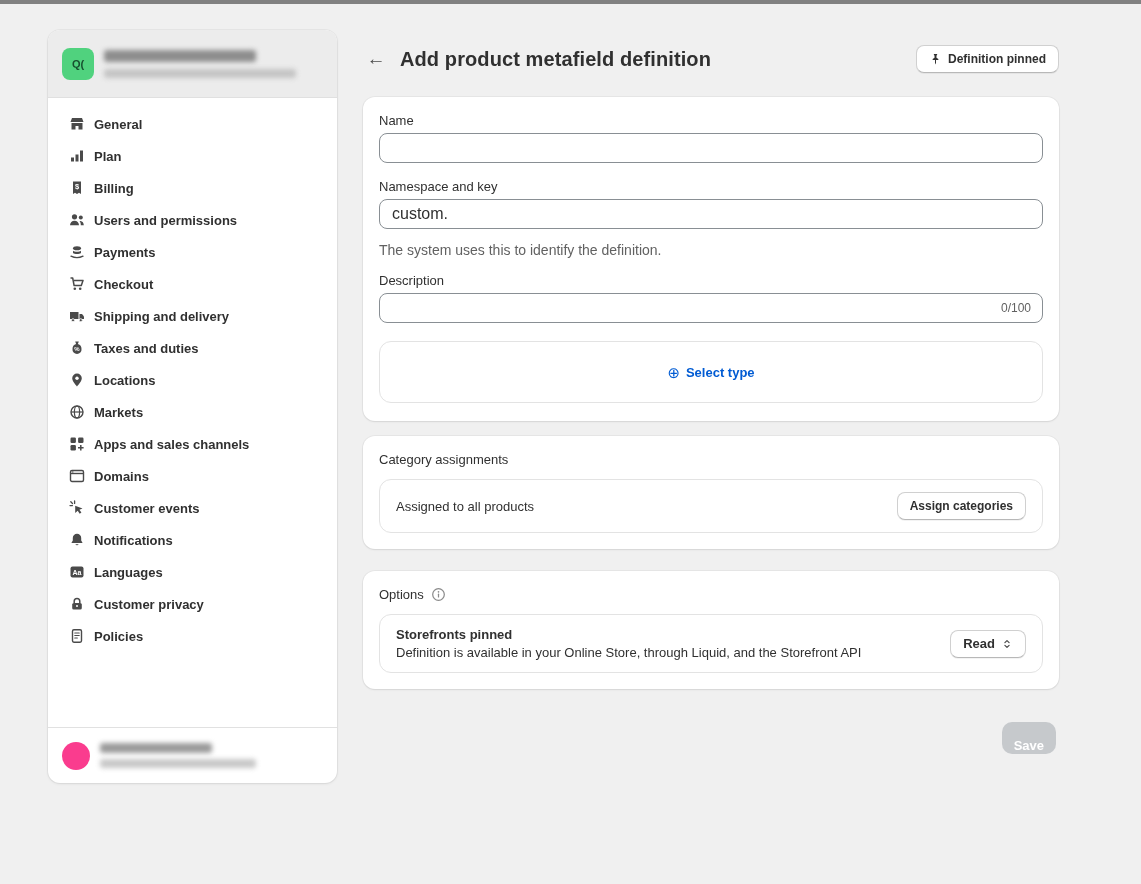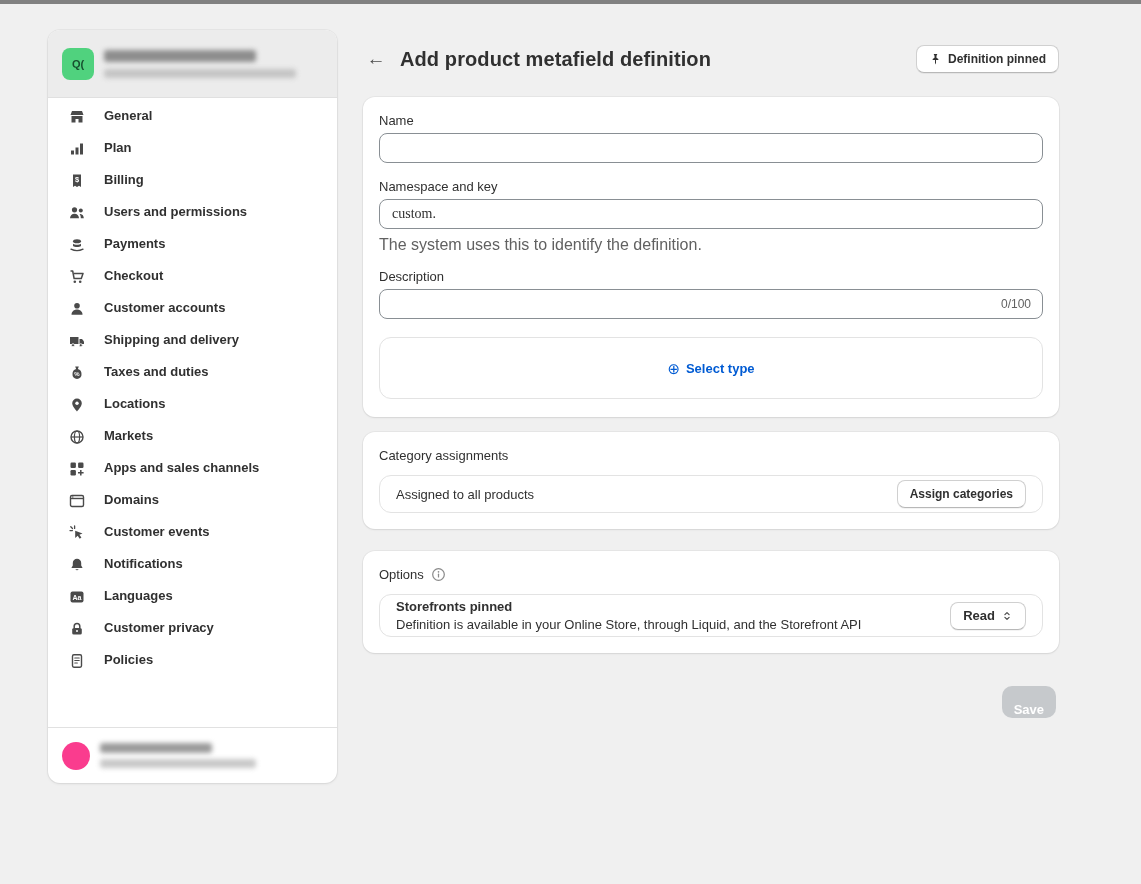--- a/index.html
+++ b/index.html
@@ -20,21 +20,21 @@
     border-radius:12px;box-shadow:0 0 0 1px rgba(0,0,0,.04),0 1px 3px rgba(0,0,0,.08);
     display:flex;flex-direction:column;overflow:hidden}
   .store-header{height:68px;background:#ececec;border-bottom:1px solid #e0e0e0;
     display:flex;align-items:center;gap:10px;padding:0 14px;flex:0 0 auto}
   .store-avatar{width:32px;height:32px;border-radius:8px;background:var(--avatar-green);
     display:flex;align-items:center;justify-content:center;font-size:11px;font-weight:700;color:#174f2f;flex:0 0 auto}
   .redact{border-radius:3px;filter:blur(2.5px)}
   .store-name-bar{width:152px;height:12px;background:#8d8d8d;margin-bottom:7px}
   .store-url-bar{width:192px;height:9px;background:#c4c4c4}
   .nav{padding:10px 12px 0;flex:1 1 auto}
-  .nav-item{height:32px;display:flex;gap:19px;padding:0 8px;border-radius:8px;cursor:pointer}
+  .nav-item{height:32px;display:flex;align-items:center;gap:9px;padding:0 8px;border-radius:8px;cursor:pointer}
   .nav-item.active{background:var(--active-item-bg)}
   .nav-ic{width:17px;height:17px;flex:0 0 17px;color:#4a4a4a;display:flex;align-items:center;justify-content:center}
   .nav-ic svg{width:16px;height:16px;display:block}
   .nav-label{font-size:13px;font-weight:600;color:var(--text-primary);white-space:nowrap}
   .side-footer{flex:0 0 auto;border-top:1px solid #e1e1e1;height:56px;display:flex;align-items:center;gap:10px;padding:0 14px}
   .user-avatar{width:28px;height:28px;border-radius:50%;background:var(--avatar-pink);flex:0 0 auto}
   .user-name-bar{width:112px;height:10px;background:#9a9a9a;margin-bottom:6px}
   .user-email-bar{width:156px;height:9px;background:#c8c8c8}
 
   
@@ -47,35 +47,35 @@
   .white-btn{background:#fff;border:1px solid #d0d0d0;border-bottom-color:#b8b8b8;border-radius:8px;height:28px;
     padding:0 12px;font-family:inherit;font-size:12px;font-weight:600;color:var(--text-primary);
     display:inline-flex;align-items:center;gap:6px;cursor:pointer;box-shadow:0 1px 0 rgba(26,26,26,.05)}
   .white-btn svg{display:block}
 
   .card{background:var(--card-bg);border-radius:12px;box-shadow:0 0 0 1px rgba(0,0,0,.04),0 1px 2px rgba(0,0,0,.08);padding:16px}
   .card-1{margin-top:23px;padding-bottom:18px}
   .field-label{font-size:13px;color:var(--text-primary);margin-bottom:5px}
   .input-wrap{position:relative}
   .text-input{width:100%;height:30px;border:1px solid var(--input-border);border-radius:8px;
-    font-family:Liberation Serif, serif;font-size:14px;color:var(--text-primary);padding:0 12px;background:#fff;outline:none}
+    font-family:Liberation Sans, sans-serif;font-size:16px;color:var(--text-primary);padding:0 12px;background:#fff;outline:none}
   .char-counter{position:absolute;right:12px;top:50%;transform:translateY(-50%);font-size:12px;color:var(--text-secondary)}
-  .help-text{font-size:16px;color:var(--text-secondary);margin-top:7px}
+  .help-text{font-size:14px;color:var(--text-secondary);margin-top:13px}
   .mt16{margin-top:16px}.mt15{margin-top:15px}
   .select-type-box{margin-top:18px;border:1px solid var(--box-border);border-radius:12px;height:62px;
     display:flex;align-items:center;justify-content:center}
   .blue-btn{border:none;background:transparent;color:var(--accent);font-family:inherit;font-size:13px;font-weight:600;
     display:inline-flex;align-items:center;gap:6px;cursor:pointer}
   .plus-glyph{font-size:15px;line-height:1;font-weight:400}
 
   .card-2{margin-top:15px}
   .card-3{margin-top:22px}
   .section-title{font-size:13px;font-weight:400;color:var(--text-primary)}
   .section-title-row{display:flex;align-items:center;gap:7px}
-  .inner-box{margin-top:12px;border:1px solid var(--box-border);border-radius:12px;padding:4px 16px;
+  .inner-box{margin-top:12px;border:1px solid var(--box-border);border-radius:12px;padding:12px 16px;
     display:flex;align-items:center;justify-content:space-between;gap:12px}
   .inner-box-plain-text{font-size:13px;color:var(--text-primary)}
   .opt-title{font-size:13px;font-weight:600;color:var(--text-primary);margin-bottom:3px}
   .opt-desc{font-size:13px;color:var(--text-primary)}
   .info-ic{color:#8a8a8a;display:flex}
   .select-btn{font-size:13px;font-weight:700}
 
   .save-row{margin-top:33px;display:flex;justify-content:flex-end;padding-right:3px}
   .save-btn{background:var(--save-disabled);color:#fff;border:none;border-radius:10px;height:28px;min-width:44px;
     padding:16px 12px;font-family:inherit;font-size:13px;font-weight:600;cursor:not-allowed}
@@ -152,29 +152,20 @@
         <span class="nav-ic">
           <svg viewBox="0 0 16 16">
               <path d="M1.5 2h2.2l1.4 7.5h7.2L14 4.5H5" stroke="currentColor" stroke-width="1.5" fill="none" stroke-linejoin="round"></path>
               <circle cx="5.8" cy="12.8" r="1.3" fill="currentColor"></circle>
               <circle cx="11.2" cy="12.8" r="1.3" fill="currentColor"></circle>
             </svg>
         </span>
         <span class="nav-label">Checkout</span>
       </div>
 
-      <div class="nav-item">
-        <span class="nav-ic">
-          <svg viewBox="0 0 16 16">
-              <circle cx="8" cy="4.8" r="2.8" fill="currentColor"></circle>
-              <path fill="currentColor" d="M2.5 13.8c0-3 2.4-5.2 5.5-5.2s5.5 2.2 5.5 5.2z"></path>
-            </svg>
-        </span>
-        <span class="nav-label">Customer accounts</span>
-      </div>
 
       <div class="nav-item">
         <span class="nav-ic">
           <svg viewBox="0 0 16 16">
               <path fill="currentColor" d="M1 4h8.5v7H1z"></path>
               <path fill="currentColor" d="M10.5 6H13l2 2.5V11h-4.5z"></path>
               <circle cx="4" cy="12.2" r="1.5" fill="currentColor" stroke="#fff" stroke-width=".8"></circle>
               <circle cx="11.8" cy="12.2" r="1.5" fill="currentColor" stroke="#fff" stroke-width=".8"></circle>
             </svg>
         </span>

